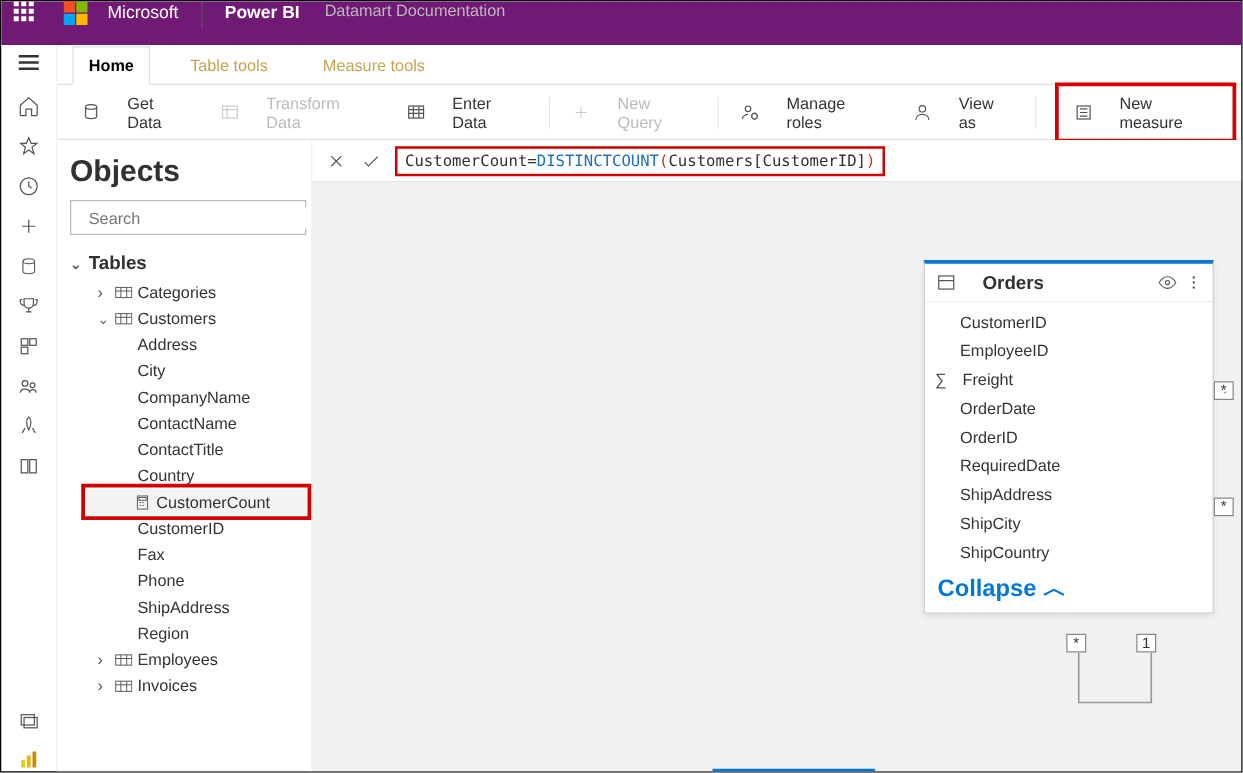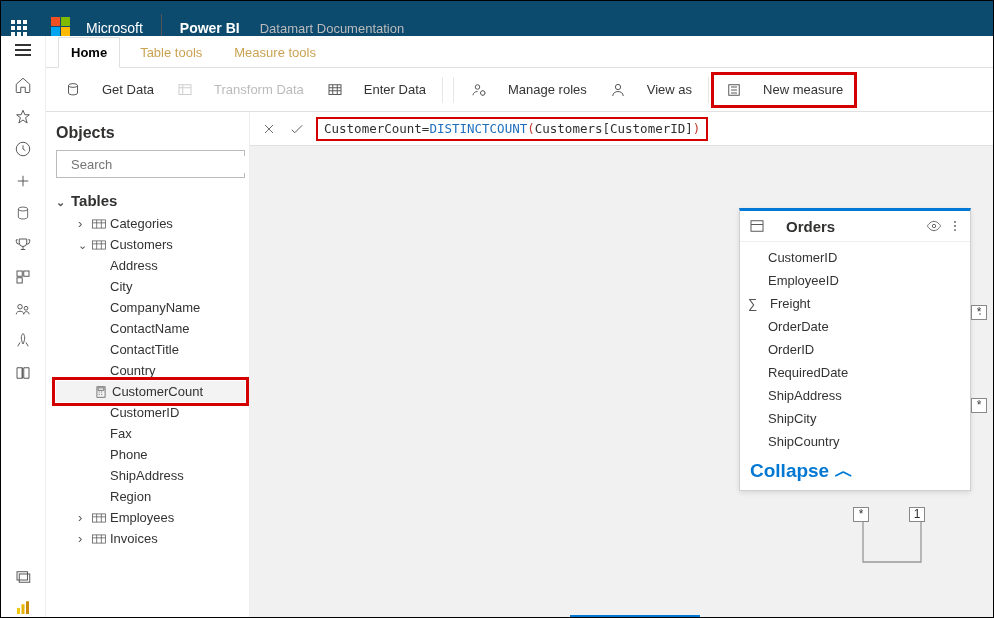--- a/index.html
+++ b/index.html
@@ -1,43 +1,43 @@
 <!DOCTYPE html>
 <html><head>
 <meta charset="utf-8">
 <style>
   * { box-sizing: border-box; }
   body { margin: 0; font-family: "Segoe UI", Arial, sans-serif; font-size: 13px; color: #323130; background:#fff; width:994px; height:618px; overflow:hidden; border:1px solid #000;}
-  .topbar { background:#0c4a6e; color:#fff; height:35px; display:flex; align-items:flex-end; padding:0 10px; gap:10px;}
+  .topbar { background:#701a75; color:#fff; height:35px; display:flex; align-items:flex-start; padding:0 10px; gap:10px;}
   .waffle { display:grid; grid-template-columns:repeat(3,4px); grid-template-rows:repeat(3,4px); gap:2px;}
   .waffle span{background:#fff;width:4px;height:4px;}
   .mslogo { display:grid; grid-template-columns:9px 9px; grid-template-rows:9px 9px; gap:1px; margin-left:14px;}
   .mslogo .a{background:#f25022;} .mslogo .b{background:#7fba00;} .mslogo .c{background:#00a4ef;} .mslogo .d{background:#ffb900;}
   .topbar .ms{font-size:14px;margin-left:6px;}
   .topbar .sep{width:1px;height:22px;background:#555;margin:0 8px;}
   .topbar .prod{font-weight:600;font-size:14px;}
   .topbar .doc{color:#bbb;margin-left:10px;font-size:13px;}
   .shell{display:flex;height:583px;}
   .leftrail{width:45px;border-right:1px solid #eee;display:flex;flex-direction:column;align-items:center;padding-top:8px;gap:14px;}
   .leftrail .ham{display:flex;flex-direction:column;gap:3px;margin-bottom:6px;}
   .leftrail .ham span{width:16px;height:2px;background:#333;}
   .icon{stroke:#555;fill:none;stroke-width:1.3;}
   .main{flex:1;display:flex;flex-direction:column;overflow:hidden;}
-  .ribtabs{display:flex;height:32px;align-items:flex-end;border-bottom:1px solid #e0e0e0;padding-left:12px;gap:8px;}
+  .ribtabs{display:flex;height:32px;align-items:flex-end;border-bottom:1px solid #e0e0e0;padding-left:12px;gap:20px;}
   .ribtabs .tab{padding:7px 12px;font-size:13px;color:#555;cursor:pointer;}
   .ribtabs .tab.active{background:#fff;border:1px solid #e0e0e0;border-bottom:1px solid #fff;margin-bottom:-1px;font-weight:600;color:#000;}
   .ribbon{display:flex;align-items:center;height:44px;border-bottom:1px solid #e0e0e0;padding:0 8px;gap:2px;}
   .rbtn{display:flex;align-items:center;gap:20px;padding:5px 10px;color:#333;cursor:pointer;font-size:13px;}
   .rbtn.disabled{color:#bbb;}
   .rbtn svg{width:18px;height:18px;}
   .vsep{width:1px;height:26px;background:#e6e6e6;margin:0 4px;}
-  .redbox{outline:3px solid #d40000;outline-offset:1px;}
+  .redbox{outline:3px solid #d40000;outline-offset:1px;margin-left:13px;}
   .content{flex:1;display:flex;overflow:hidden;}
   .objpanel{width:204px;border-right:1px solid #eee;background:#fff;display:flex;flex-direction:column;padding:8px 4px 0 10px;}
-  .objpanel h2{font-size:16px;font-weight:600;margin:4px 0 8px 0;}
+  .objpanel h2{font-size:24px;font-weight:600;margin:4px 0 8px 0;}
   .search{display:flex;align-items:center;border:1px solid #bbb;height:28px;padding:0 6px;gap:6px;margin-bottom:8px;}
   .search input{border:none;outline:none;flex:1;font-size:13px;}
   .grp{display:flex;align-items:center;gap:5px;font-weight:600;font-size:15px;margin:6px 0 4px 0;}
   .node{display:flex;align-items:center;gap:4px;padding:3px 2px;font-size:13px;color:#333;cursor:pointer;} .lvl1{padding-left:22px;} .lvl2{padding-left:54px;}
   .chev{width:10px;display:inline-block;color:#555;}
   .chev.r::before{content:"›";}
   .chev.d::before{content:"⌄";font-size:11px;}
   .tblicon{width:14px;height:12px;display:inline-flex;}
   .measicon{width:14px;height:14px;display:inline-flex;}
   .canvas{flex:1;position:relative;background:#f1f1f1;}
@@ -162,20 +162,26 @@
         <span>Transform Data</span>
       </div>
       <div class="rbtn">
         <svg class="icon" viewBox="0 0 24 24">
             <rect x="4" y="5" width="16" height="13"></rect>
             <path d="M4 9h16M4 13h16M9 5v13M15 5v13"></path>
           </svg>
         <span>Enter Data</span>
       </div>
       <span class="vsep"></span>
+      <div class="rbtn disabled">
+        <svg viewBox="0 0 24 24" width="18" height="18" style="stroke:#ccc;fill:none;stroke-width:1.3">
+            <path d="M12 6v12M6 12h12"></path>
+          </svg>
+        <span>New Query</span>
+      </div>
       <span class="vsep"></span>
       <div class="rbtn">
         <svg class="icon" viewBox="0 0 24 24">
             <circle cx="10" cy="8" r="3"></circle>
             <path d="M4 19c0-3 3-5 6-5"></path>
             <circle cx="17" cy="16" r="3"></circle>
             <path d="M17 12v1M17 19v1M13.5 16h1M19.5 16h1"></path>
           </svg>
         <span>Manage roles</span>
       </div>

